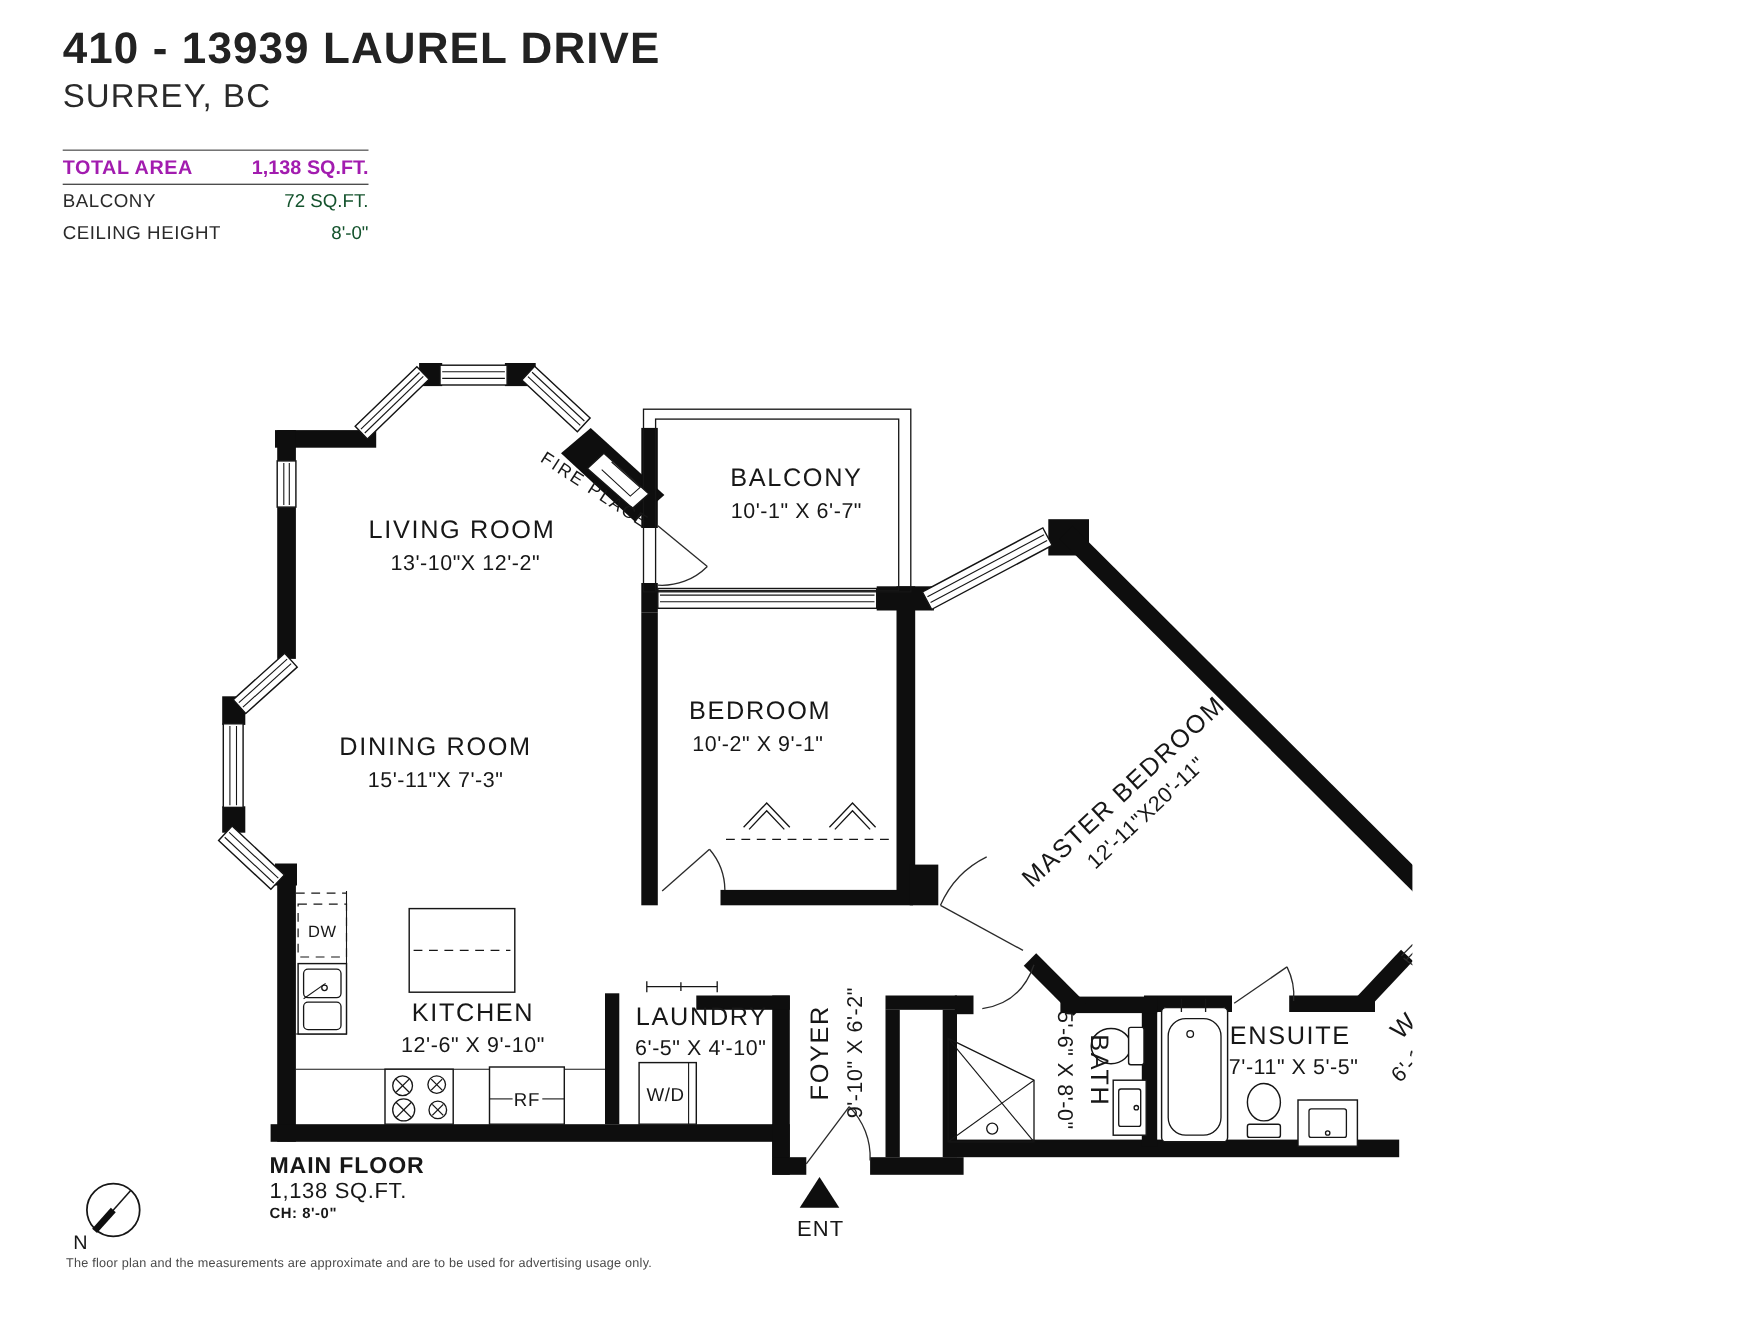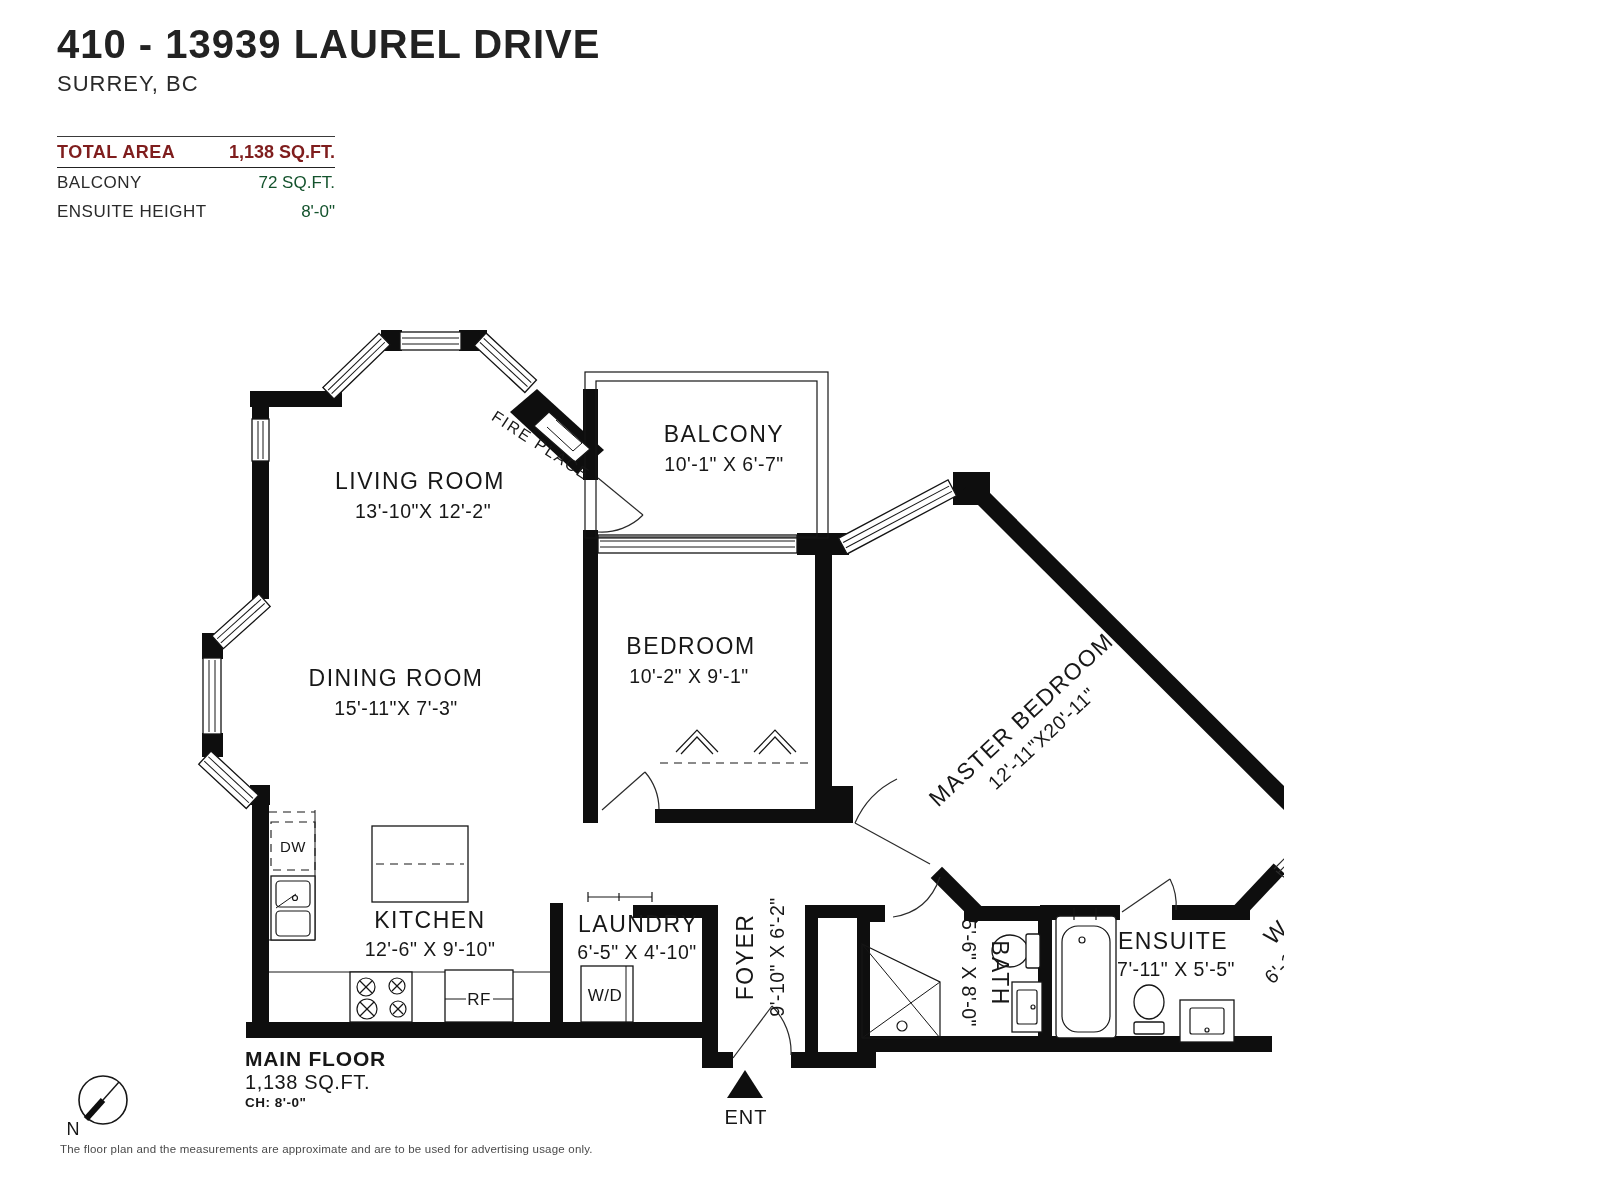--- a/index.html
+++ b/index.html
@@ -1,27 +1,27 @@
 <!DOCTYPE html>
 <html><head>
 <meta charset="utf-8">
 <style>
   html,body{margin:0;padding:0;background:#ffffff;}
   .page{position:relative;width:1284px;height:1200px;background:#fff;overflow:hidden;
         font-family:"Liberation Sans",sans-serif;color:#1c1c1c;}
   
   .hdr{position:absolute;left:57px;top:22px;}
   .hdr h1{margin:0;font-size:40px;font-weight:700;letter-spacing:1px;color:#222;}
-  .hdr h2{margin:4px 0 4px 0;font-size:22px;font-weight:400;letter-spacing:1px;color:#2a2a2a;}
+  .hdr h2{margin:4px 0 4px 0;font-size:30px;font-weight:400;letter-spacing:1px;color:#2a2a2a;}
   .area-table{position:absolute;left:57px;top:136px;width:278px;border-top:1.5px solid #3a3a3a;border-collapse:collapse;}
   .area-table .row{display:flex;justify-content:space-between;align-items:baseline;padding:5px 0 4px 0;}
   .area-table .row.first{border-bottom:1.5px solid #222;}
   .area-table .lbl{font-size:17px;letter-spacing:0.5px;color:#2a2a2a;}
   .area-table .val{font-size:17px;color:#14532d;}
-  .area-table .row.first .lbl,.area-table .row.first .val{font-weight:700;font-size:18px;color:#7f1d1d;}
+  .area-table .row.first .lbl,.area-table .row.first .val{font-weight:700;font-size:18px;color:#a21caf;}
   
   .disclaimer{position:absolute;left:60px;top:1141px;font-size:11.5px;line-height:1.5;color:#4a4a4a;letter-spacing:0.2px;}
   
   svg{position:absolute;left:0;top:0;}
   .wall{fill:#0e0e0e;stroke:none;}
   .wline{stroke:#0e0e0e;fill:none;}
   .thin{stroke:#161616;stroke-width:1.2;fill:none;}
   .thinl{stroke:#161616;stroke-width:1;fill:none;}
   .thind{stroke:#161616;stroke-width:1.1;fill:none;stroke-dasharray:8 6;}
   .win{fill:#ffffff;stroke:#141414;stroke-width:1.3;}
@@ -50,21 +50,21 @@
   <div class="area-table">
     <div class="row first">
       <span class="lbl">TOTAL AREA</span>
       <span class="val">1,138 SQ.FT.</span>
     </div>
     <div class="row">
       <span class="lbl">BALCONY</span>
       <span class="val">72 SQ.FT.</span>
     </div>
     <div class="row">
-      <span class="lbl">ENSUITE HEIGHT</span>
+      <span class="lbl">CEILING HEIGHT</span>
       <span class="val">8'-0"</span>
     </div>
   </div>
 
   <svg viewBox="0 0 1600 1200" width="1600" height="1200">
 
     <g>
 
       <rect class="wall" x="250" y="391" width="92" height="16"></rect>
 

